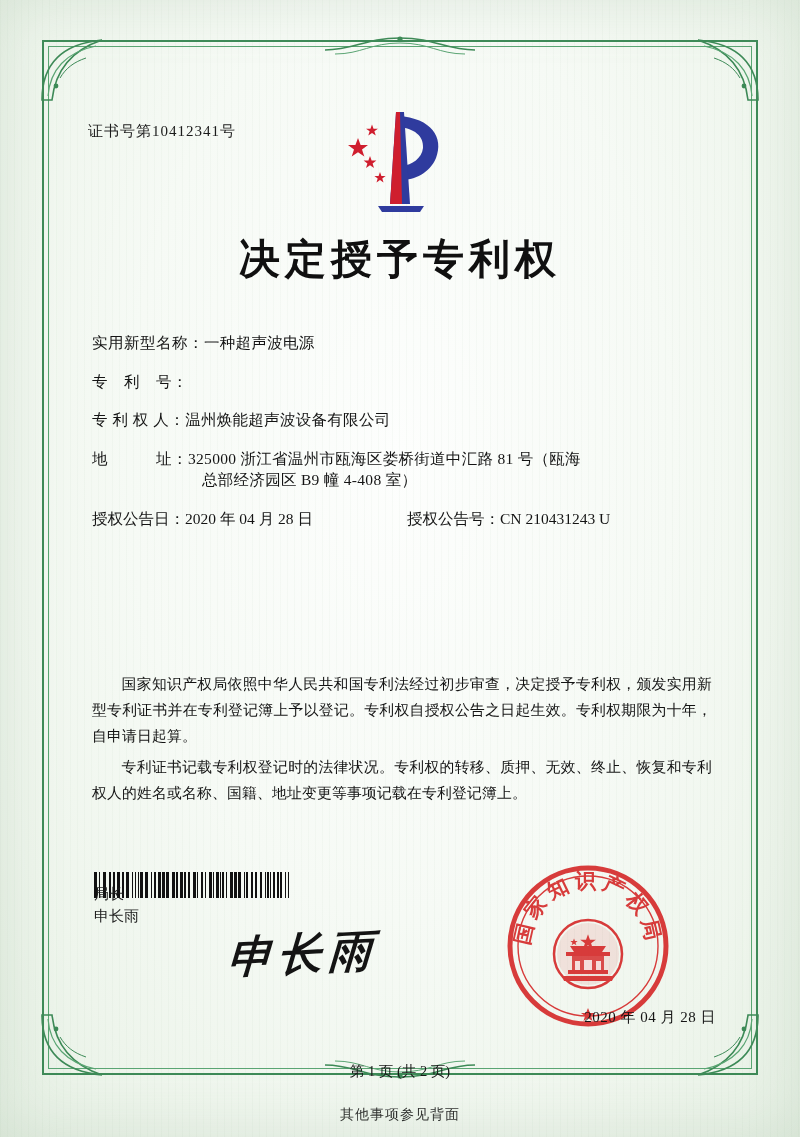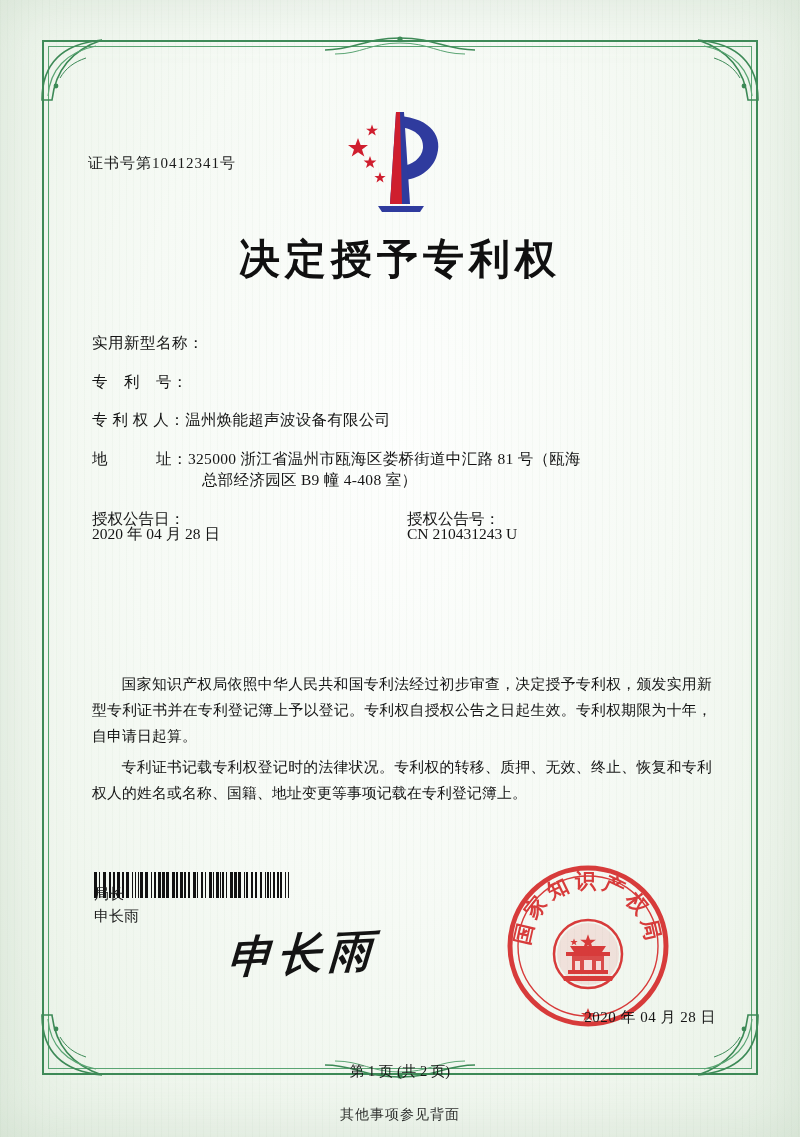--- a/index.html
+++ b/index.html
@@ -63,21 +63,20 @@
     left: 50%; bottom: 56px;
     transform: translateX(-50%) scaleY(-1);
   }
 
   .cert-no {
     position: absolute;
     left: 88px; top: 122px;
     font-size: 15px;
     letter-spacing: 1px;
     color: #1b1b1b;
-    margin-top: 32px;
   }
 
   
   .qr {
     position: absolute;
     right: 78px; top: 112px;
     width: 86px; height: 86px;
   }
   .qr canvas, .qr .qrgrid {
     display: block;
@@ -138,21 +137,20 @@
     padding-left: 14px;
   }
 
   .field-2col {
     display: flex;
     margin-bottom: 20px;
     font-size: 15.5px;
   }
   .field-2col .half {
     display: flex;
-    flex-direction: column;
   }
   .field-2col .half.first { width: 315px; }
 
   .para {
     position: absolute;
     left: 92px;
     width: 620px;
     font-size: 14.8px;
     line-height: 1.75;
     text-align: justify;
@@ -942,20 +940,21 @@
         <polygon points="40,64 41.4,68 45.6,68 42.3,70.5 43.5,74.5 40,72 36.5,74.5 37.7,70.5 34.4,68 38.6,68"></polygon>
       </g>
     </svg>
   </div>
 
   <div class="title">决定授予专利权</div>
 
   <div class="fields">
     <div class="field">
       <span class="lab">实用新型名称：</span>
+      <span class="val">一种超声波电源</span>
     </div>
     <div class="field">
       <span class="lab">专　利　号：</span>
     </div>
     <div class="field">
       <span class="lab">专 利 权 人：</span>
       <span class="val">温州焕能超声波设备有限公司</span>
     </div>
     <div class="field">
       <span class="lab">地　　　址：</span>

